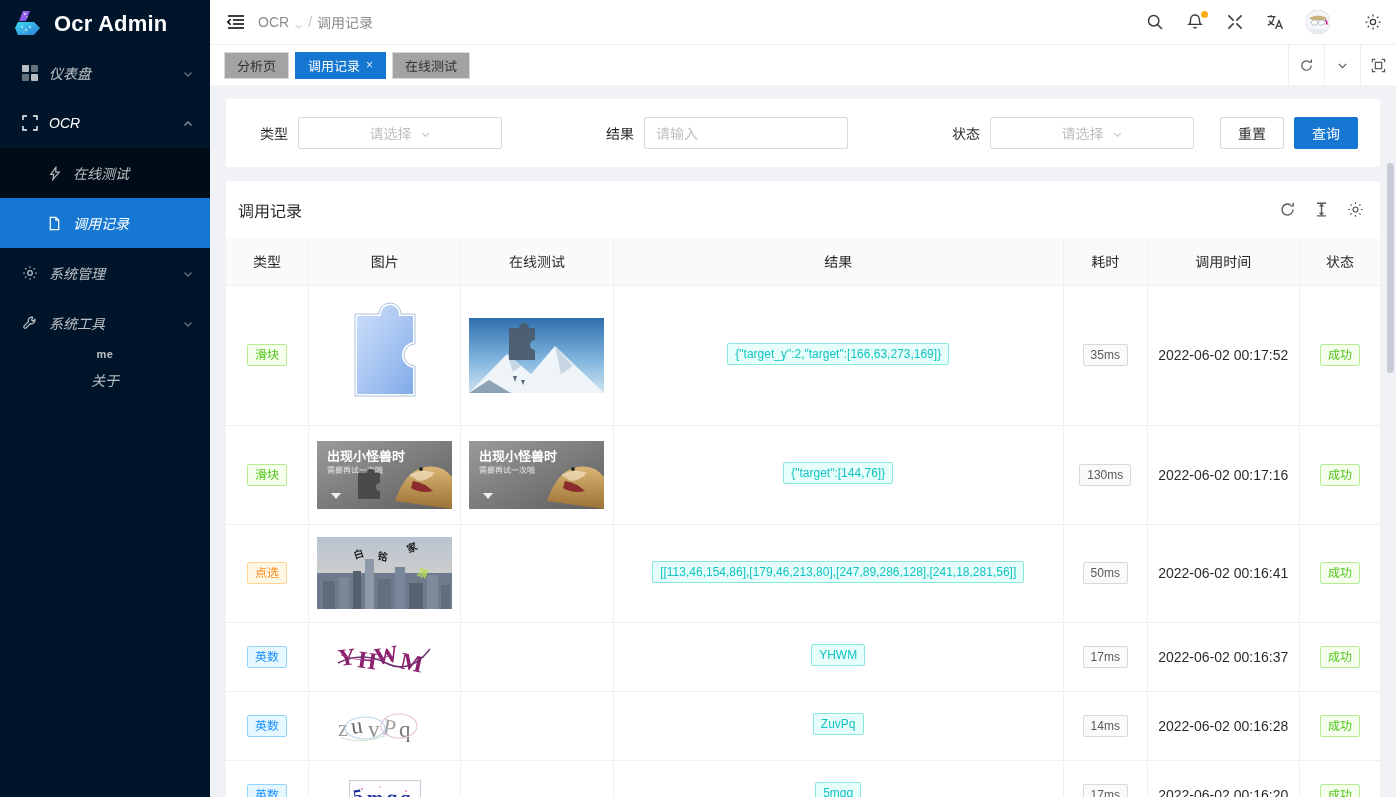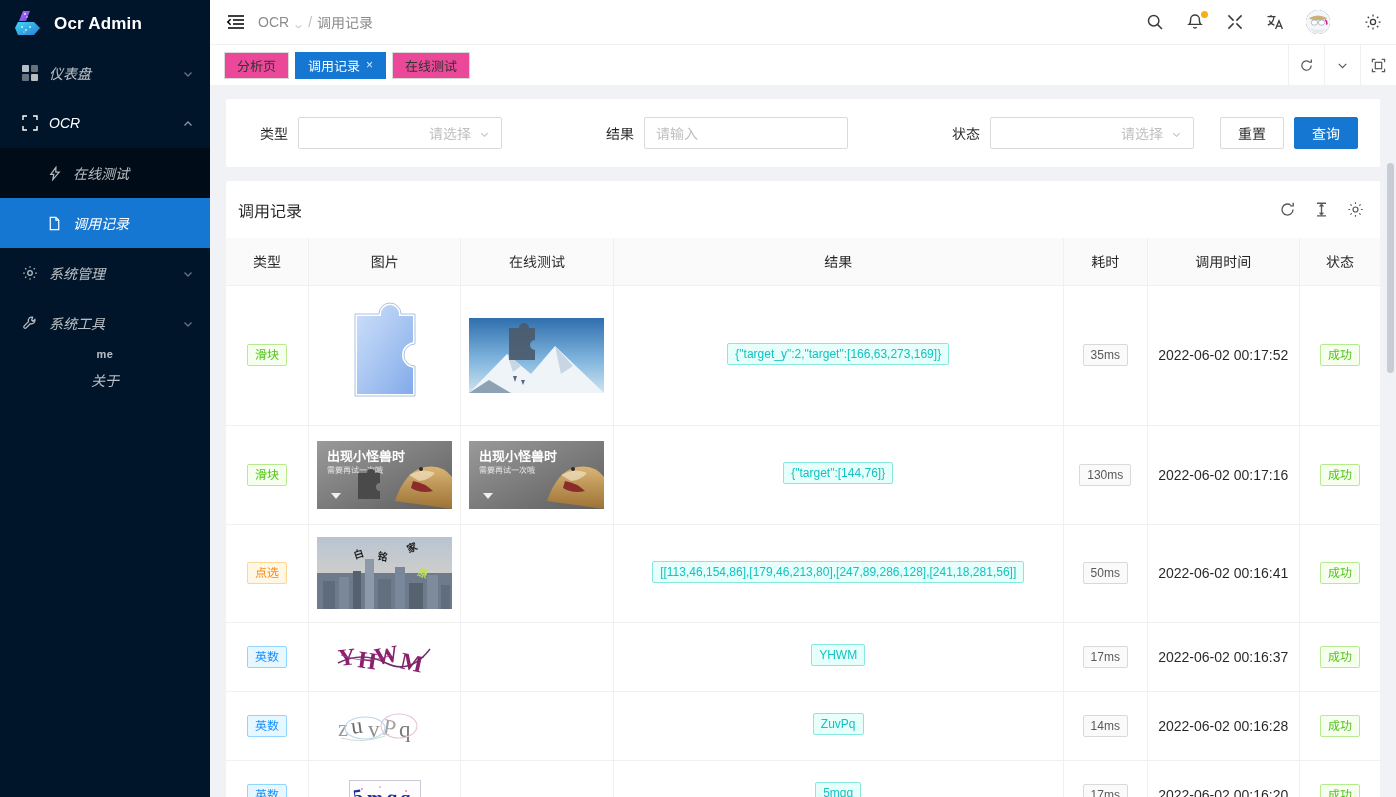--- a/index.html
+++ b/index.html
@@ -16,21 +16,21 @@
     width: 210px; flex: 0 0 210px; height: 797px;
     background: #001529; color: #fff; overflow: hidden;
     position: relative;
   }
   .logo-row {
     height: 48px; display: flex; align-items: center;
     padding-left: 14px; gap: 10px;
   }
   .logo-mark { width: 30px; height: 30px; flex: 0 0 30px; position: relative; }
   .logo-title {
-    font-size: 17px; font-weight: bold; color: #ffffff; letter-spacing: .2px;
+    font-size: 22px; font-weight: bold; color: #ffffff; letter-spacing: .2px;
   }
   .menu { margin-top: 0; }
   .menu-item {
     height: 50px; display: flex; align-items: center;
     padding: 0 16px 0 22px; gap: 11px; cursor: pointer;
     color: rgba(255,255,255,.72); font-size: 14px; position: relative;
   }
   .menu-item .mi-icon {
     width: 16px; height: 16px; flex: 0 0 16px;
     display: flex; align-items: center; justify-content: center;
@@ -85,21 +85,21 @@
   }
 
   
   .tabstrip {
     height: 41px; background: #fff; border-top: 1px solid #f0f0f0;
     display: flex; align-items: center; padding: 0 0 0 14px; flex: 0 0 41px;
   }
   .tabs { display: flex; align-items: center; gap: 6px; flex: 1 1 auto; }
   .tab {
     height: 27px; display: flex; align-items: center; gap: 6px;
-    padding: 0 12px; border: 1px solid #d9d9d9; background: #ec4899;
+    padding: 0 12px; border: 1px solid #d9d9d9; background: #a3a3a3;
     font-size: 13px; color: #333; cursor: pointer; white-space: nowrap;
   }
   .tab.active { background: #1677d2; border-color: #1677d2; color: #fff; }
   .tab .tab-close { font-size: 12px; opacity: .85; }
   .tabstrip-right { display: flex; align-items: center; height: 41px; }
   .ts-btn {
     width: 36px; height: 41px; display: flex; align-items: center;
     justify-content: center; border-left: 1px solid #f0f0f0; cursor: pointer;
     color: #595959;
   }
@@ -116,21 +116,21 @@
   .filter-card { padding: 18px 22px 18px 10px; margin-bottom: 14px; }
   .filter-row { display: flex; align-items: center; }
   .f-field { display: flex; align-items: center; }
   .f-label { font-size: 14px; color: #000000d9; width: 62px; text-align: right;
              padding-right: 10px; white-space: nowrap; }
   .f-ctrl {
     height: 32px; border: 1px solid #d9d9d9; border-radius: 2px;
     background: #fff; display: flex; align-items: center; padding: 0 11px;
     font-size: 14px; color: #bfbfbf; cursor: text;
   }
-  .f-ctrl.select { cursor: pointer; justify-content: flex-end; font-family: Liberation Serif, serif; }
+  .f-ctrl.select { cursor: pointer; justify-content: center; font-family: Liberation Serif, serif; }
   .f-ctrl .sel-caret { width: 11px; height: 11px; color: #bfbfbf; margin-left: 8px; }
   .w-select1 { width: 204px; }
   .w-input { width: 204px; }
   .w-select2 { width: 204px; }
   .f-gap { width: 80px; }
   .filter-actions { margin-left: auto; display: flex; gap: 10px; }
   .btn {
     height: 32px; padding: 0 17px; border-radius: 2px; font-size: 14px;
     display: flex; align-items: center; justify-content: center; cursor: pointer;
     border: 1px solid #d9d9d9; background: #fff; color: #000000d9; white-space: nowrap;

